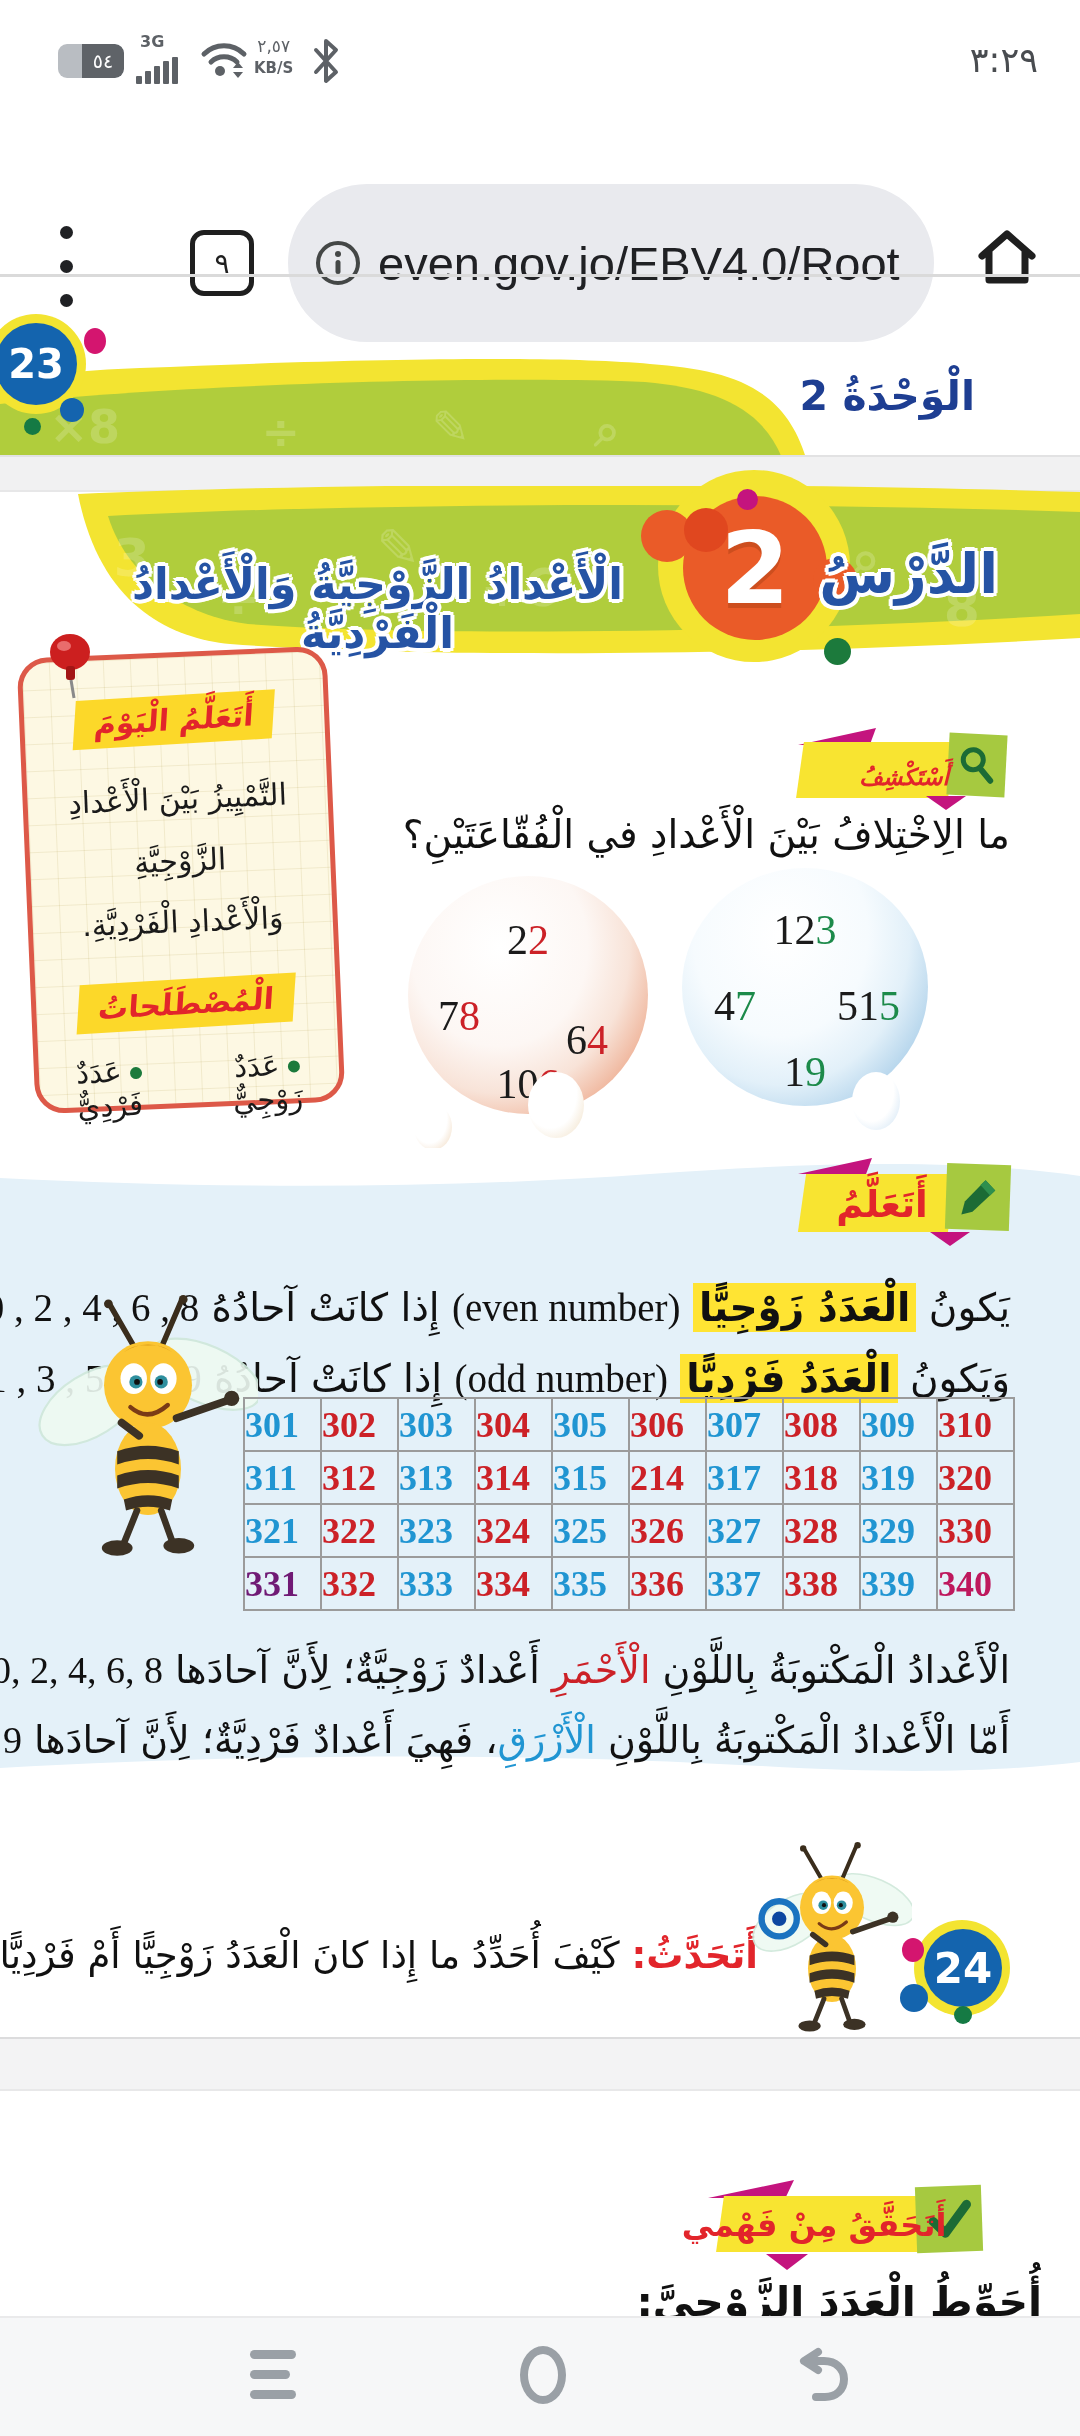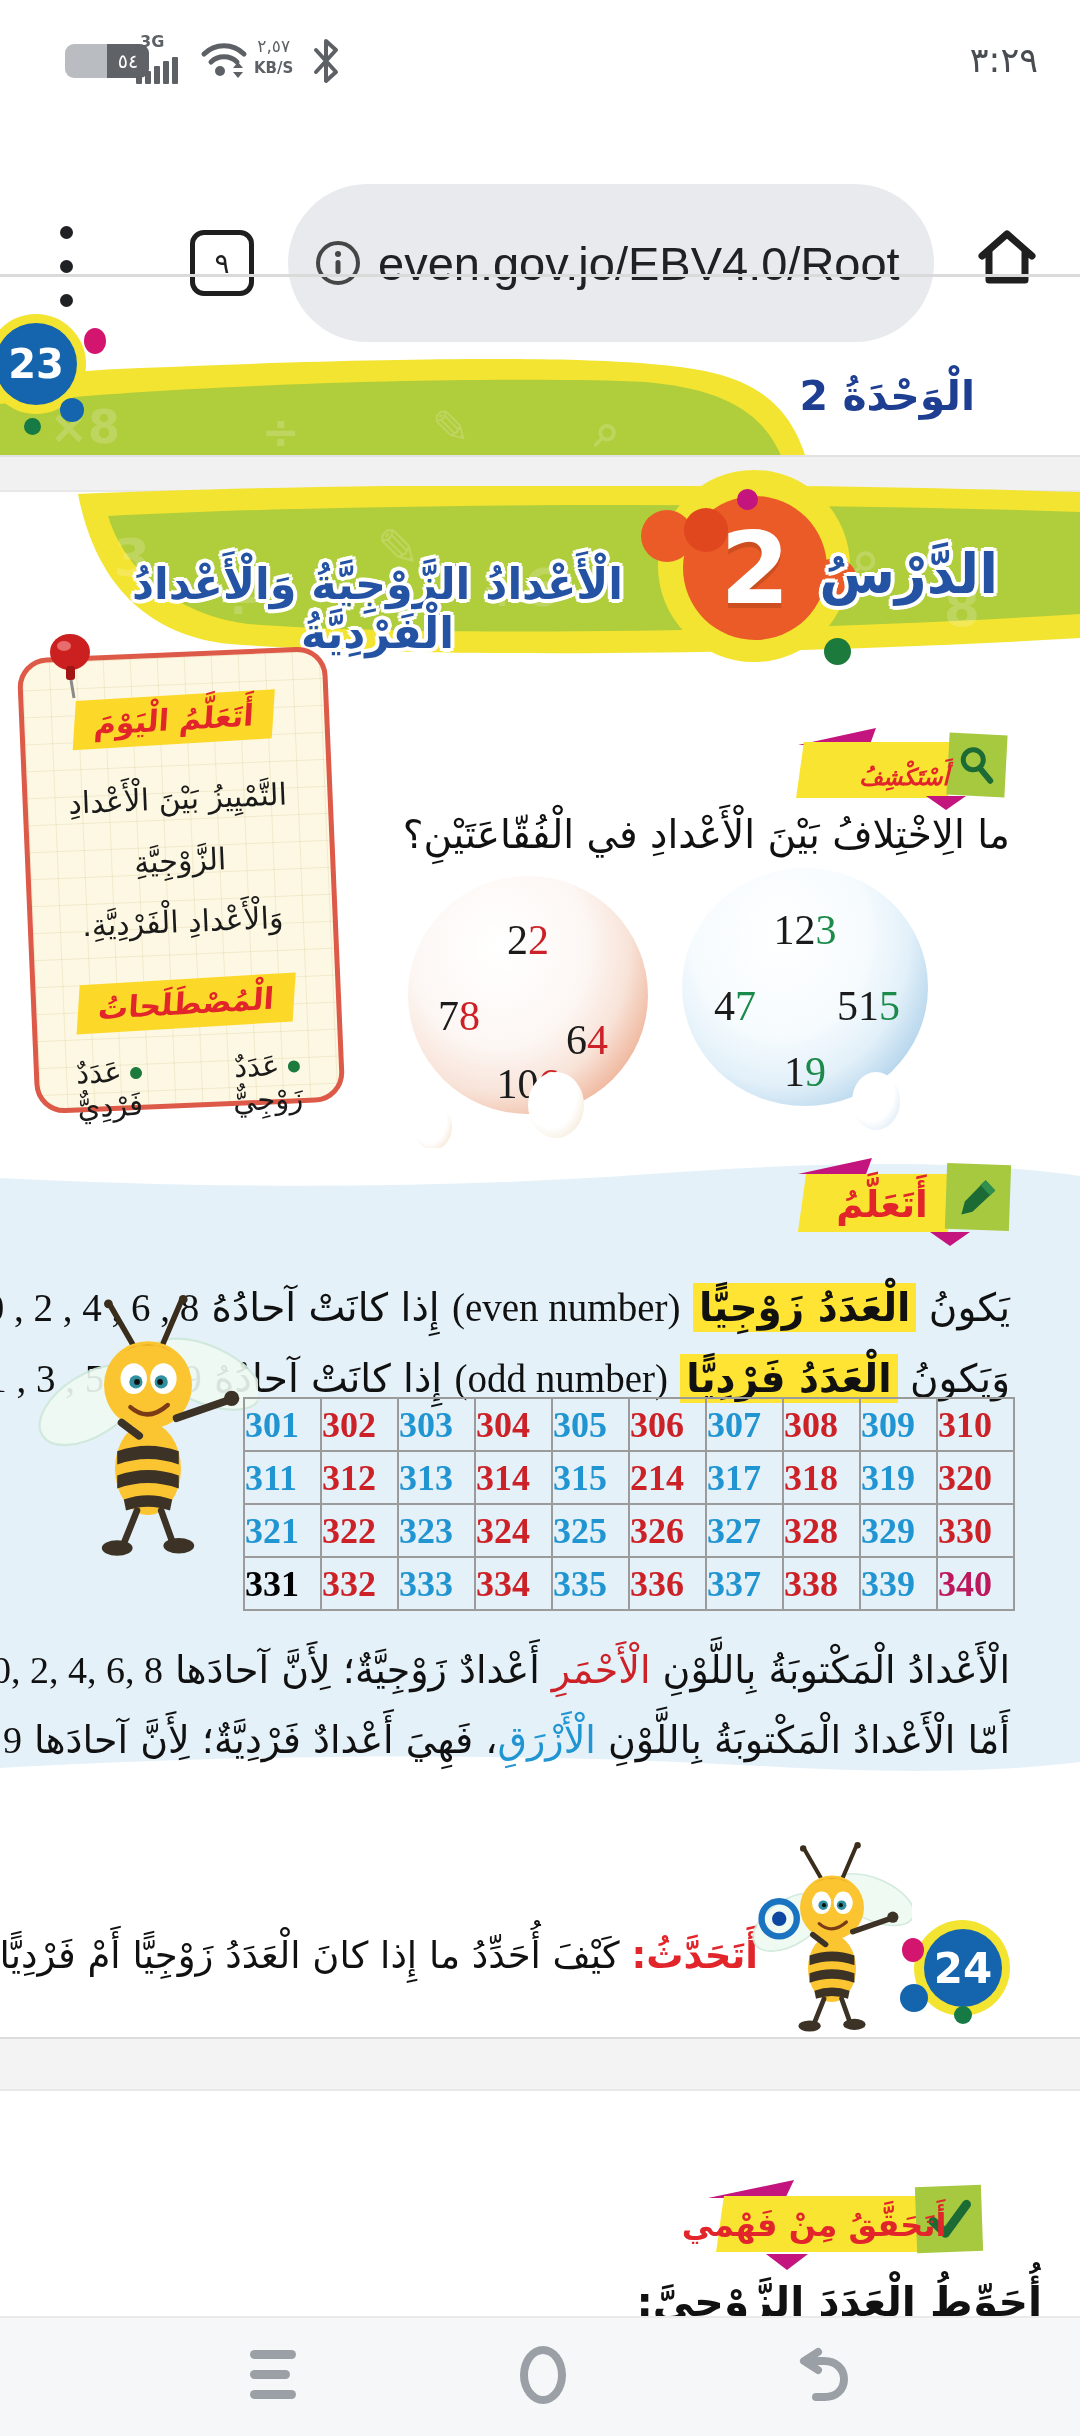--- a/index.html
+++ b/index.html
@@ -3,21 +3,21 @@
 <meta charset="utf-8">
 <style>
   html,body{margin:0;padding:0;}
   body{width:1080px;height:2436px;position:relative;background:#fff;overflow:hidden;
        font-family:"DejaVu Sans","Liberation Sans",sans-serif;-webkit-font-smoothing:antialiased;}
   .abs{position:absolute;}
 
   
   #status-bar{left:0;top:0;width:1080px;height:90px;background:#fff;}
   .st{color:#5d6166;}
-  #battery{left:58px;top:44px;width:84px;height:34px;border-radius:9px;background:#b9bdc2;overflow:hidden;direction:ltr;margin-left:7px;}
+  #battery{left:58px;top:44px;width:66px;height:34px;border-radius:9px;background:#b9bdc2;overflow:hidden;direction:ltr;}
   #battery .fill{position:absolute;right:0;top:0;width:42px;height:34px;background:#5f6368;color:#fff;
                  font-size:19px;line-height:34px;text-align:center;border-radius:0 9px 9px 0;}
   #net-3g{left:140px;top:32px;font-size:16px;font-weight:bold;}
   #sig-bars{left:136px;top:58px;width:56px;height:26px;display:flex;align-items:flex-end;gap:3px;direction:ltr;}
   #sig-bars i{display:block;width:6px;background:#5d6166;border-radius:1px;}
   #wifi{left:200px;top:38px;}
   #speed{left:254px;top:36px;font-size:17px;line-height:1.25;text-align:center;}
   #speed b{font-size:15px;}
   #bt{left:312px;top:38px;}
   #clock{right:42px;top:40px;font-size:35px;color:#494c50;}
@@ -416,21 +416,21 @@
         <td style="color: rgb(32, 149, 210);">323</td>
         <td style="color: rgb(204, 33, 39);">324</td>
         <td style="color: rgb(32, 149, 210);">325</td>
         <td style="color: rgb(204, 33, 39);">326</td>
         <td style="color: rgb(32, 149, 210);">327</td>
         <td style="color: rgb(204, 33, 39);">328</td>
         <td style="color: rgb(32, 149, 210);">329</td>
         <td style="color: rgb(204, 33, 39);">330</td>
       </tr>
       <tr>
-        <td style="color: #000000;">331</td>
+        <td style="color: #701a75;">331</td>
         <td style="color: rgb(204, 33, 39);">332</td>
         <td style="color: rgb(32, 149, 210);">333</td>
         <td style="color: rgb(204, 33, 39);">334</td>
         <td style="color: rgb(32, 149, 210);">335</td>
         <td style="color: rgb(204, 33, 39);">336</td>
         <td style="color: rgb(32, 149, 210);">337</td>
         <td style="color: rgb(204, 33, 39);">338</td>
         <td style="color: rgb(32, 149, 210);">339</td>
         <td style="color: #be185d;">340</td>
       </tr>

